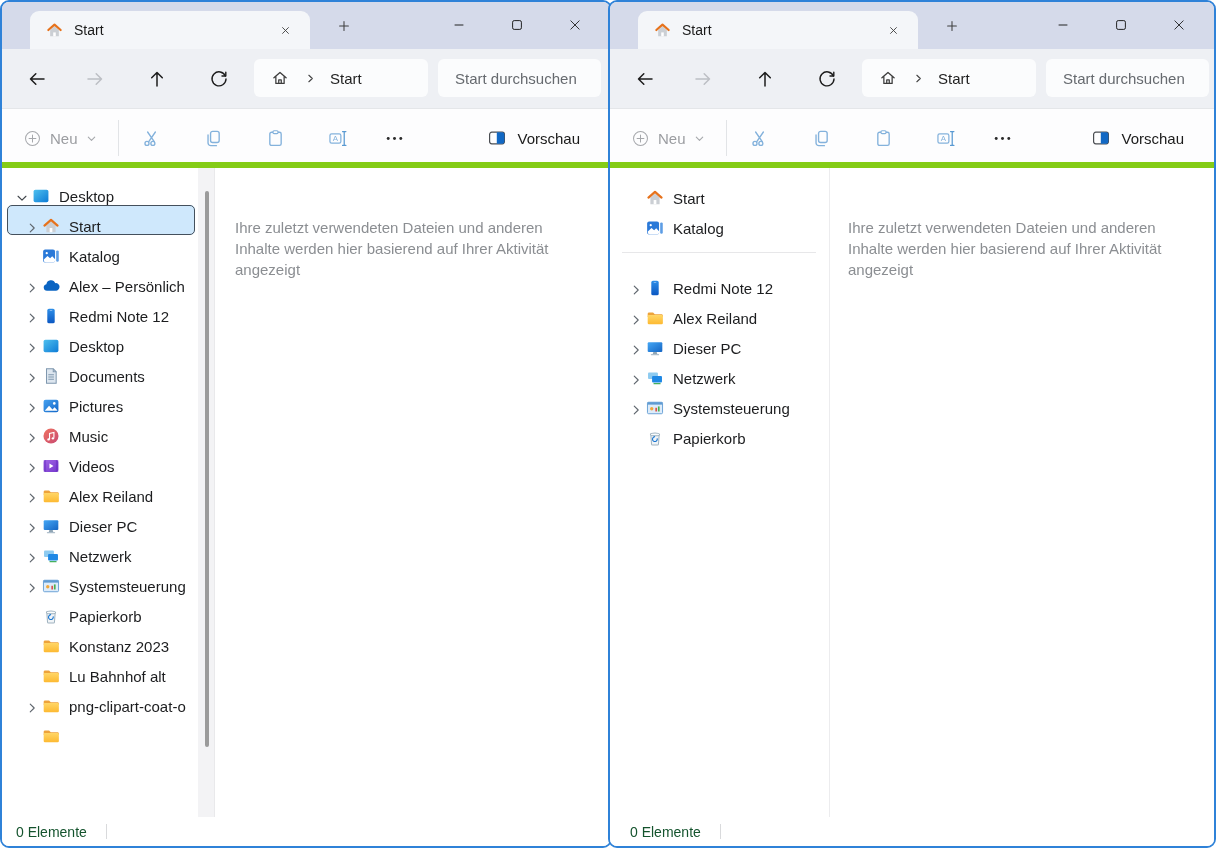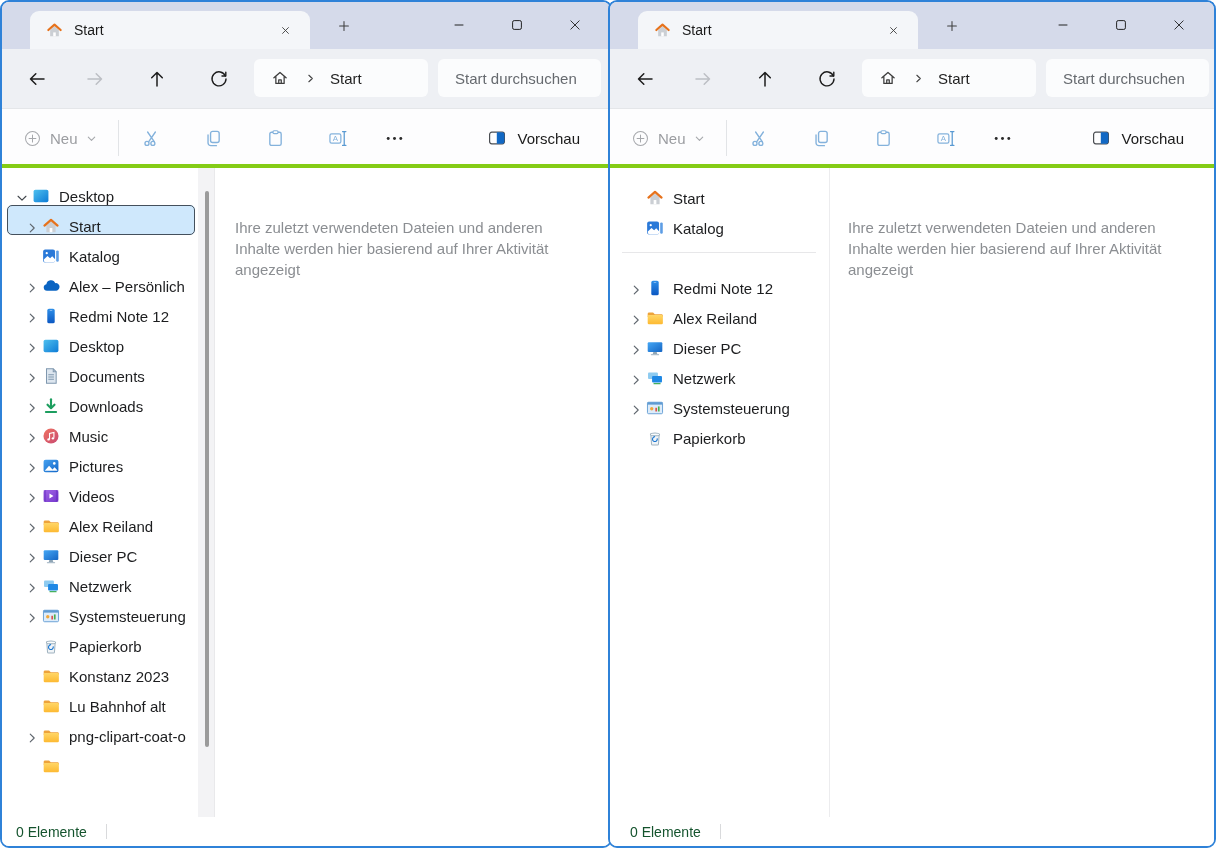--- a/index.html
+++ b/index.html
@@ -38,21 +38,21 @@
   .crumb .c-chev{width:13px;height:13px;margin-left:15px;}
   .crumb-label{margin-left:13px;font-size:15px;color:#1f1f1f;}
   .searchbox{position:absolute;left:436px;top:10px;width:163px;height:38px;background:#fbfcfd;
              border-radius:6px;display:flex;align-items:center;box-sizing:border-box;padding-left:15px;}
   .searchbox input{border:none;background:transparent;outline:none;width:100%;
                    font-family:"Liberation Sans",sans-serif;font-size:15px;color:#555;}
   .searchbox input::placeholder{color:#666a6f;opacity:1;}
 
   
   .cmdbar{position:absolute;left:0;right:0;top:106px;height:60px;background:#fdfdfe;
-          border-top:1px solid #e4e6e9;border-bottom:4px solid #84cc16;box-sizing:border-box;}
+          border-top:1px solid #e4e6e9;border-bottom:6px solid #84cc16;box-sizing:border-box;}
   .neu{position:absolute;left:22px;top:13px;height:32px;display:flex;align-items:center;
        color:#9b9da1;font-size:15px;}
   .neu .icn-plus{width:17px;height:17px;margin-right:9px;}
   .neu .icn-chev{width:11px;height:11px;margin-left:8px;}
   .cmdsep{position:absolute;left:116px;top:11px;width:1px;height:36px;background:#e2e4e7;}
   .cmdicon{position:absolute;top:17px;width:24px;height:24px;display:flex;align-items:center;
            justify-content:center;border-radius:4px;}
   .cmdicon .icn{width:21px;height:21px;}
   .ci-cut{left:137px;} .ci-copy{left:199px;} .ci-paste{left:261px;} .ci-rename{left:323px;} .ci-more{left:380px;}
   .preview{position:absolute;right:30px;top:13px;height:32px;display:flex;align-items:center;
@@ -401,57 +401,42 @@
             <span class="tlabel">Documents</span>
           </div>
           <div class="tree-row ind1">
             <span class="chev">
               <svg viewBox="0 0 16 16">
                 <path d="M6 3.5 10.5 8 6 12.5" fill="none" stroke="#5f666e" stroke-width="1.3" stroke-linecap="round" stroke-linejoin="round"></path>
               </svg>
             </span>
             <span class="ticon">
               <svg viewBox="0 0 16 16">
-                <path d="M8 2v7.6" stroke="#1d9e5f" stroke-width="1.9" stroke-linecap="round"></path>
-                <path d="M4.9 6.8 8 9.9l3.1-3.1" fill="none" stroke="#1d9e5f" stroke-width="1.9" stroke-linecap="round" stroke-linejoin="round"></path>
-                <path d="M3.4 13.3h9.2" stroke="#1d9e5f" stroke-width="1.7" stroke-linecap="round"></path>
-              </svg>
-            </span>
-            <span class="tlabel">Downloads</span>
+                <rect x="1.4" y="2.5" width="13.2" height="11" rx="1.8" fill="url(#gpic)"></rect>
+                <circle cx="10.9" cy="5.7" r="1.15" fill="#fff"></circle>
+                <path d="M2.4 12.3 6.3 7.7l3 3.3 1.9-1.8 2.4 2.6v.5H2.4z" fill="#fff"></path>
+              </svg>
+            </span>
+            <span class="tlabel">Pictures</span>
           </div>
           <div class="tree-row ind1">
             <span class="chev">
               <svg viewBox="0 0 16 16">
                 <path d="M6 3.5 10.5 8 6 12.5" fill="none" stroke="#5f666e" stroke-width="1.3" stroke-linecap="round" stroke-linejoin="round"></path>
               </svg>
             </span>
             <span class="ticon">
               <svg viewBox="0 0 16 16">
                 <circle cx="8" cy="8" r="6.7" fill="url(#gmus)"></circle>
                 <path d="M6.7 11V5.7l3.9-.9v4.7" fill="none" stroke="#fff" stroke-width="1"></path>
                 <circle cx="5.8" cy="11" r="1.05" fill="#fff"></circle>
                 <circle cx="9.7" cy="10.1" r="1.05" fill="#fff"></circle>
               </svg>
             </span>
             <span class="tlabel">Music</span>
-          </div>
-          <div class="tree-row ind1">
-            <span class="chev">
-              <svg viewBox="0 0 16 16">
-                <path d="M6 3.5 10.5 8 6 12.5" fill="none" stroke="#5f666e" stroke-width="1.3" stroke-linecap="round" stroke-linejoin="round"></path>
-              </svg>
-            </span>
-            <span class="ticon">
-              <svg viewBox="0 0 16 16">
-                <rect x="1.4" y="2.5" width="13.2" height="11" rx="1.8" fill="url(#gpic)"></rect>
-                <circle cx="10.9" cy="5.7" r="1.15" fill="#fff"></circle>
-                <path d="M2.4 12.3 6.3 7.7l3 3.3 1.9-1.8 2.4 2.6v.5H2.4z" fill="#fff"></path>
-              </svg>
-            </span>
-            <span class="tlabel">Pictures</span>
           </div>
           <div class="tree-row ind1">
             <span class="chev">
               <svg viewBox="0 0 16 16">
                 <path d="M6 3.5 10.5 8 6 12.5" fill="none" stroke="#5f666e" stroke-width="1.3" stroke-linecap="round" stroke-linejoin="round"></path>
               </svg>
             </span>
             <span class="ticon">
               <svg viewBox="0 0 16 16">
                 <rect x="1.5" y="2.7" width="13" height="10.6" rx="1.8" fill="url(#gvid)"></rect>

